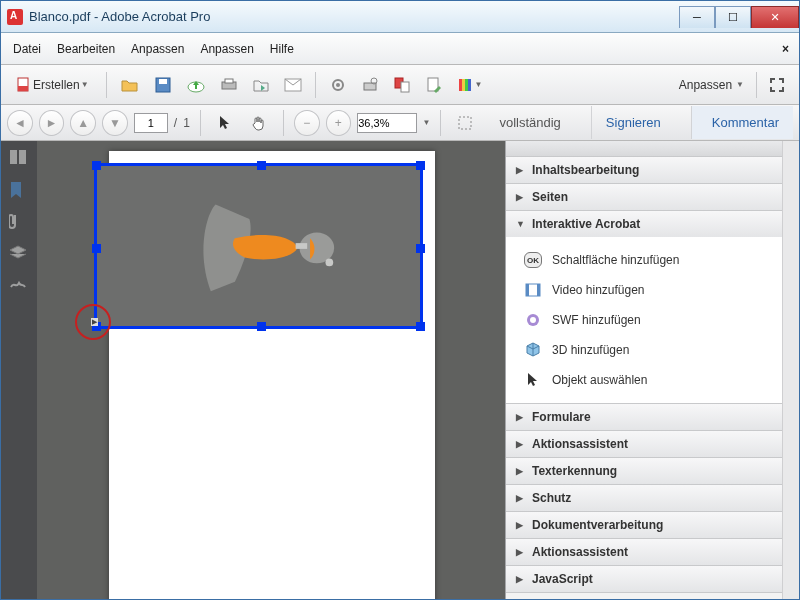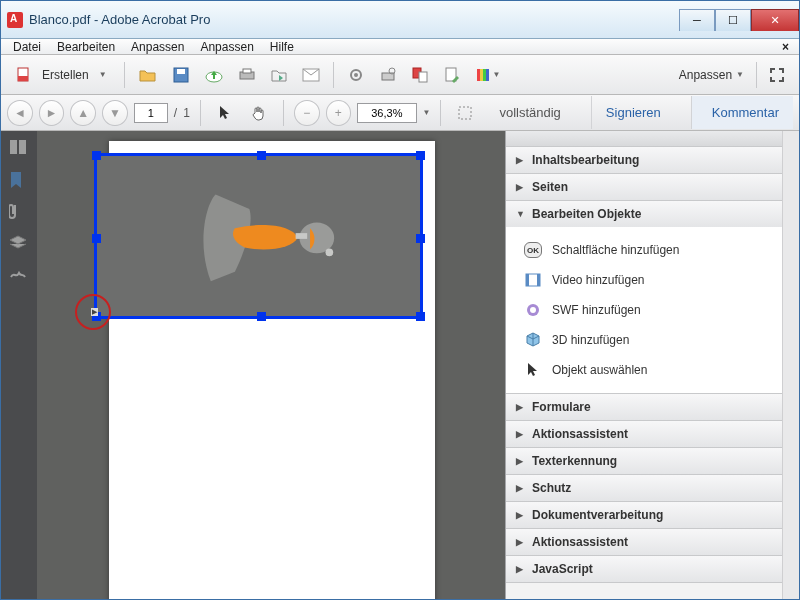--- a/index.html
+++ b/index.html
@@ -1,36 +1,36 @@
 <!DOCTYPE html>
 <html><head>
 <meta charset="utf-8">
 <style>
 * { box-sizing: border-box; margin: 0; padding: 0; font-family: "Segoe UI", Tahoma, sans-serif; }
 body { width: 800px; height: 600px; overflow: hidden; background: #fff; }
 .window { width: 800px; height: 600px; border: 1px solid #3a6ea5; display: flex; flex-direction: column; }
-.titlebar { height: 38px; background: linear-gradient(#f5fafd,#d7e8f5); display: flex; align-items: center; padding: 0 0 0 6px; border-bottom: 1px solid #8aa9c1; }
+.titlebar { height: 32px; background: linear-gradient(#f5fafd,#d7e8f5); display: flex; align-items: center; padding: 0 0 0 6px; border-bottom: 1px solid #8aa9c1; }
 .titlebar .icon { width: 16px; height: 16px; background: #d33; border-radius: 2px; position: relative; }
 .titlebar .icon::after { content:"A"; color:#fff; font-size:10px; font-weight:bold; position:absolute; left:3px; top:1px;}
 .titlebar .title { margin-left: 6px; font-size: 13px; color: #1a3d5c; }
 .winbtns { margin-left: auto; display: flex; }
 .winbtn { width: 36px; height: 22px; border: 1px solid #7a9abf; border-bottom: none; margin-top:0; display:flex; align-items:center; justify-content:center; font-size:11px; background: linear-gradient(#f2f7fb,#cfe3f2); }
 .winbtn.close { background: linear-gradient(#e27070,#c43535); color:#fff; border-color:#8b2a2a; width:48px; }
-.menubar { height: 16px; background: linear-gradient(#fdfdfd,#eceef0); border-bottom:1px solid #b8b8b8; display:flex; align-items:center; font-size:12px; padding:0 4px; }
+.menubar { height: 32px; background: linear-gradient(#fdfdfd,#eceef0); border-bottom:1px solid #b8b8b8; display:flex; align-items:center; font-size:12px; padding:0 4px; }
 .menubar span { padding: 3px 8px; color:#222; }
 .menubar .x { margin-left:auto; padding:0 6px; font-weight:bold; }
 .toolbar1 { height: 40px; background: linear-gradient(#fafafa,#e8e9eb); border-bottom:1px solid #b8b8b8; display:flex; align-items:center; padding:0 6px; gap:4px; }
 .tbtn { height:28px; min-width:28px; border:1px solid transparent; border-radius:3px; display:flex; align-items:center; justify-content:center; padding:0 4px; }
-.tbtn.withlabel { padding:0 8px; gap:10px; font-size:12px; color:#333; }
+.tbtn.withlabel { padding:0 8px; gap:1px; font-size:12px; color:#333; }
 .sep { width:1px; height:26px; background:#c7c8cb; margin:0 4px; }
 .custom { margin-left:auto; font-size:12px; color:#333; display:flex; align-items:center; gap:4px; padding-right:8px;}
 .toolbar2 { height: 36px; background: linear-gradient(#f7f7f8,#e5e6e8); border-bottom:1px solid #b8b8b8; display:flex; align-items:center; padding:0 6px; gap:6px; font-size:12px;}
 .navround { width:26px; height:26px; border:1px solid #c3c4c7; border-radius:50%; background:linear-gradient(#fff,#eee); display:flex; align-items:center; justify-content:center; color:#999; }
 .pginput { width:34px; height:20px; border:1px solid #9a9b9e; text-align:center; font-size:11px; }
-.zoomsel { width:60px; height:20px; border:1px solid #9a9b9e; text-align:center; font-size:11px; display:flex; align-items:center; justify-content:center; background:#fff;}
+.zoomsel { width:60px; height:20px; border:1px solid #9a9b9e; text-align:center; font-size:11px; display:flex; align-items:center; background:#fff;}
 .rightlinks { margin-left:auto; display:flex; gap:16px; }
 .rlink { padding: 9px 14px; font-size:13px; color:#2a62a7; border-left:1px solid #d2d3d6; }
 .rlink.active { background:#e8eef6;padding-left:20px; }
 .rlink.gray { color:#555; border-left:none;}
 .workarea { flex:1; display:flex; min-height:0; }
 .leftrail { width:36px; background:#4a4b4d; display:flex; flex-direction:column; align-items:center; padding-top:8px; gap:14px; }
 .leftrail div { width:20px; height:18px; opacity:.75; }
 .docarea { flex:1; background:#60615f; position:relative; overflow:hidden; }
 .page { position:absolute; left:72px; top:10px; width:326px; height:470px; background:#fff; box-shadow:0 0 6px rgba(0,0,0,.4); }
 .selbox { position:absolute; left:-15px; top:12px; width:329px; height:166px; border:3px solid #0033ee; background:#6d6e6d; }
@@ -267,21 +267,21 @@
             </div>
       <div class="accitem">
               <div class="acchdr">
                 <span class="tri">▶</span>
                 <span>Seiten</span>
               </div>
             </div>
       <div class="accitem">
         <div class="acchdr">
                 <span class="tri">▼</span>
-                <span>Bearbeiten Objekte</span>
+                <span>Interaktive Acrobat</span>
               </div>
         <div class="accbody">
           <div class="toolentry">
                   <span class="ic" style="border:1px solid #777;border-radius:6px;font-size:8px;font-weight:bold;background:#eee;padding:0 2px">OK</span>
                   <span>Schaltfläche hinzufügen</span>
                 </div>
           <div class="toolentry">
                   <span class="ic">
                     <svg width="16" height="16">
                       <rect x="1" y="2" width="14" height="12" fill="#fff" stroke="#5a8bc4"></rect>

